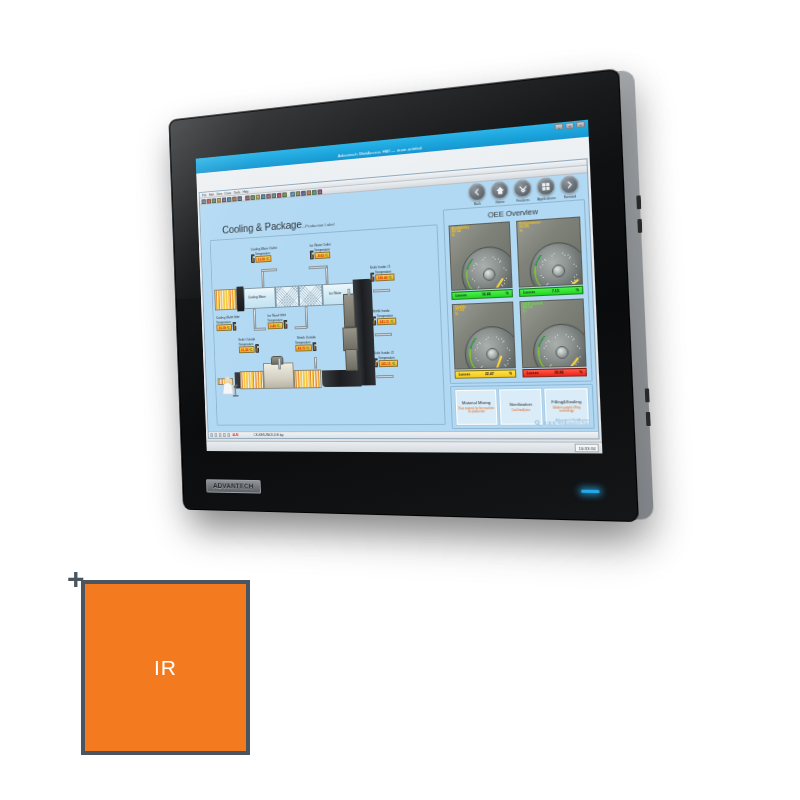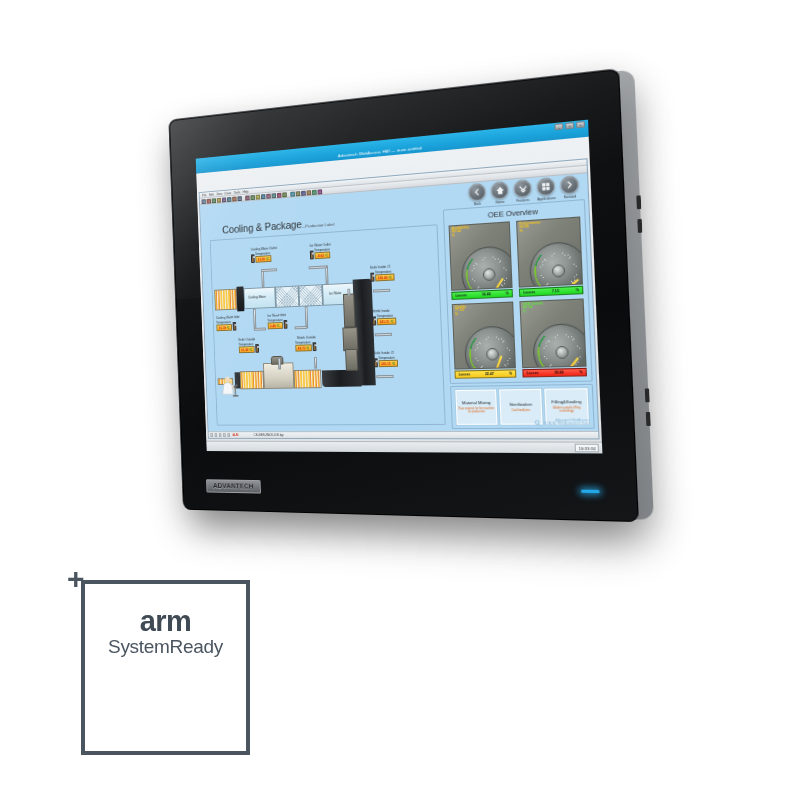--- a/index.html
+++ b/index.html
@@ -901,18 +901,17 @@
       <div id="brand-plate">ADVANTECH</div>
       <div id="status-led"></div>
 
     </div>
   </div>
 </div>
 
 <div id="arm-logo">
   <div id="arm-plus">+</div>
   <div id="arm-box">
-    <div id="arm-top">
-      <div id="arm-word">arm</div>
-      <div id="arm-sysready">SystemReady</div>
+    <div id="arm-bottom">
+      <div id="arm-ir">IR</div>
     </div>
   </div>
 </div>
 
 </body></html>

